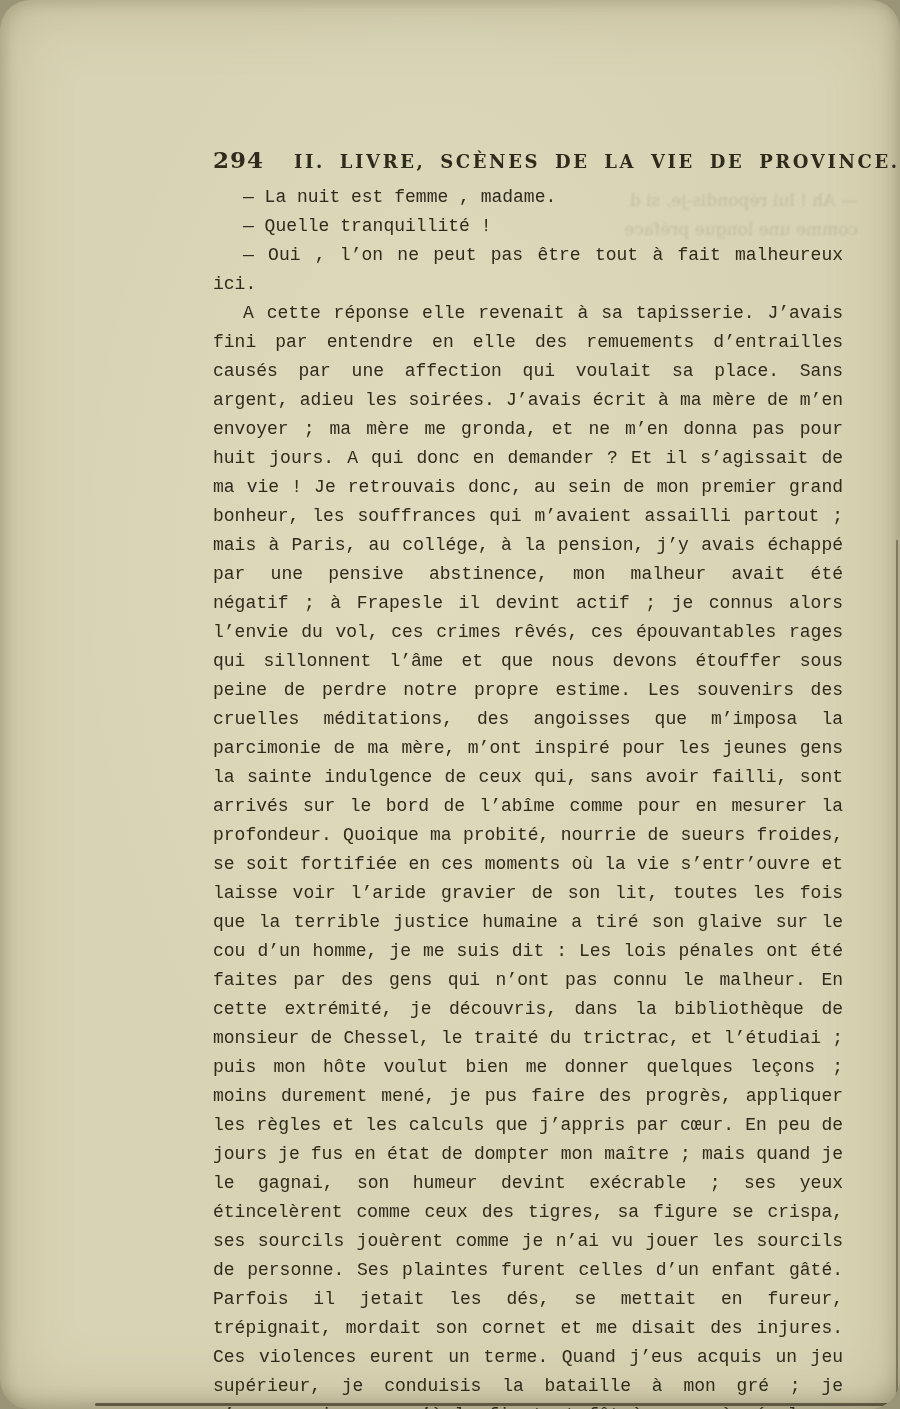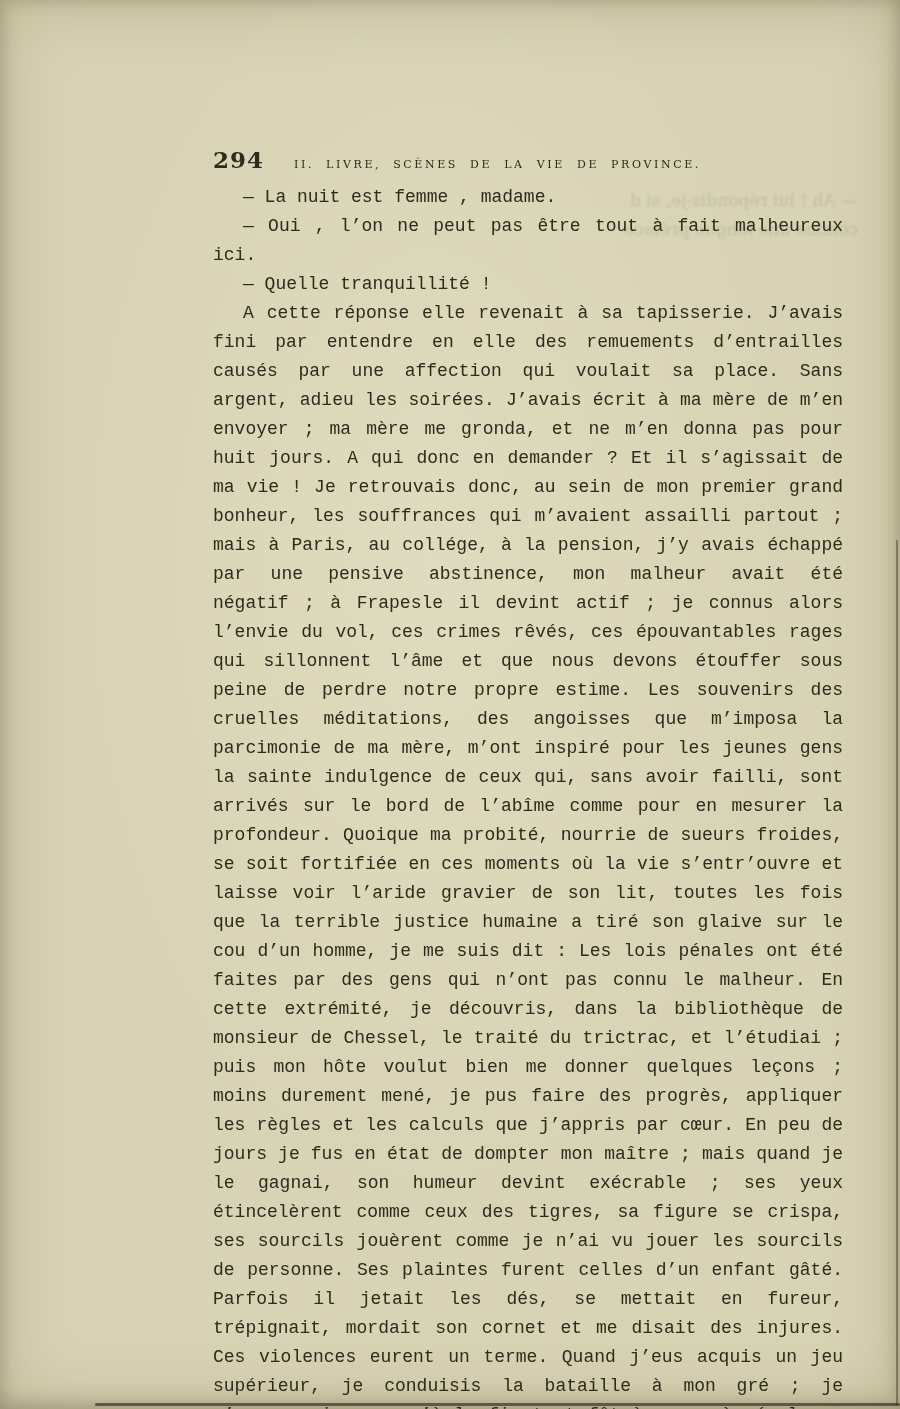--- a/index.html
+++ b/index.html
@@ -1,15 +1,15 @@
 <!DOCTYPE html>
 <html><head>
 <meta charset="utf-8">
 <style>
-  * { box-sizing: border-box; }
+  * { box-sizing: border-box; border-radius: 30px; }
   html, body { margin: 0; padding: 0; }
   body {
     width: 900px; height: 1409px;
     background: #9a9478;
     font-family: "DejaVu Serif", "Liberation Serif", serif;
   }
   .page {
     position: relative;
     width: 900px; height: 1409px;
     background:
@@ -46,22 +46,22 @@
     align-items: baseline;
     margin: 0 0 10px 0;
   }
   .page-number {
     font-weight: bold;
     font-size: 23px;
     letter-spacing: 1px;
     margin-right: 30px;
   }
   .header-title {
-    font-weight: normal;
-    font-size: 11px;
+    font-weight: bold;
+    font-size: 18px;
     letter-spacing: 2.6px;
     word-spacing: 6px;
     white-space: nowrap;
   }
 
   .body-text p {
     margin: 0;
     font-size: 18px;
     line-height: 29px;
     text-align: justify;
@@ -94,20 +94,20 @@
 
   <div class="text-block">
 
     <div class="running-header">
       <span class="page-number">294</span>
       <span class="header-title">II. LIVRE, SCÈNES DE LA VIE DE PROVINCE.</span>
     </div>
 
     <div class="body-text">
       <p>— La nuit est femme&nbsp;, madame.</p>
+      <p>— Quelle tranquillité&nbsp;!</p>
       <p>— Oui&nbsp;, l’on ne peut pas être tout à fait malheureux ici.</p>
-      <p>— Quelle tranquillité&nbsp;!</p>
       <p>A cette réponse elle revenait à sa tapisserie. J’avais fini par entendre en elle des remuements d’entrailles causés par une affection qui voulait sa place. Sans argent, adieu les soirées. J’avais écrit à ma mère de m’en envoyer&nbsp;; ma mère me gronda, et ne m’en donna pas pour huit jours. A qui donc en demander&nbsp;? Et il s’agissait de ma vie&nbsp;! Je retrouvais donc, au sein de mon premier grand bonheur, les souffrances qui m’avaient assailli partout&nbsp;; mais à Paris, au collége, à la pension, j’y avais échappé par une pensive abstinence, mon malheur avait été négatif&nbsp;; à Frapesle il devint actif&nbsp;; je connus alors l’envie du vol, ces crimes rêvés, ces épouvantables rages qui sillonnent l’âme et que nous devons étouffer sous peine de perdre notre propre estime. Les souvenirs des cruelles méditations, des angoisses que m’imposa la parcimonie de ma mère, m’ont inspiré pour les jeunes gens la sainte indulgence de ceux qui, sans avoir failli, sont arrivés sur le bord de l’abîme comme pour en mesurer la profondeur. Quoique ma probité, nourrie de sueurs froides, se soit fortifiée en ces moments où la vie s’entr’ouvre et laisse voir l’aride gravier de son lit, toutes les fois que la terrible justice humaine a tiré son glaive sur le cou d’un homme, je me suis dit&nbsp;: Les lois pénales ont été faites par des gens qui n’ont pas connu le malheur. En cette extrémité, je découvris, dans la bibliothèque de monsieur de Chessel, le traité du trictrac, et l’étudiai&nbsp;; puis mon hôte voulut bien me donner quelques leçons&nbsp;; moins durement mené, je pus faire des progrès, appliquer les règles et les calculs que j’appris par cœur. En peu de jours je fus en état de dompter mon maître&nbsp;; mais quand je le gagnai, son humeur devint exécrable&nbsp;; ses yeux étincelèrent comme ceux des tigres, sa figure se crispa, ses sourcils jouèrent comme je n’ai vu jouer les sourcils de personne. Ses plaintes furent celles d’un enfant gâté. Parfois il jetait les dés, se mettait en fureur, trépignait, mordait son cornet et me disait des injures. Ces violences eurent un terme. Quand j’eus acquis un jeu supérieur, je conduisis la bataille à mon gré&nbsp;; je m’arrangeai pour qu’à la fin tout fût à peu près égal, en le laissant gagner durant la première moitié de la partie, et rétablissant l’équilibre pendant la seconde moitié. La fin du monde aurait moins surpris le comte que la rapide supériorité de son écolier&nbsp;: mais il ne</p>
     </div>
 
   </div>
 
 </div>
 
 </body></html>

